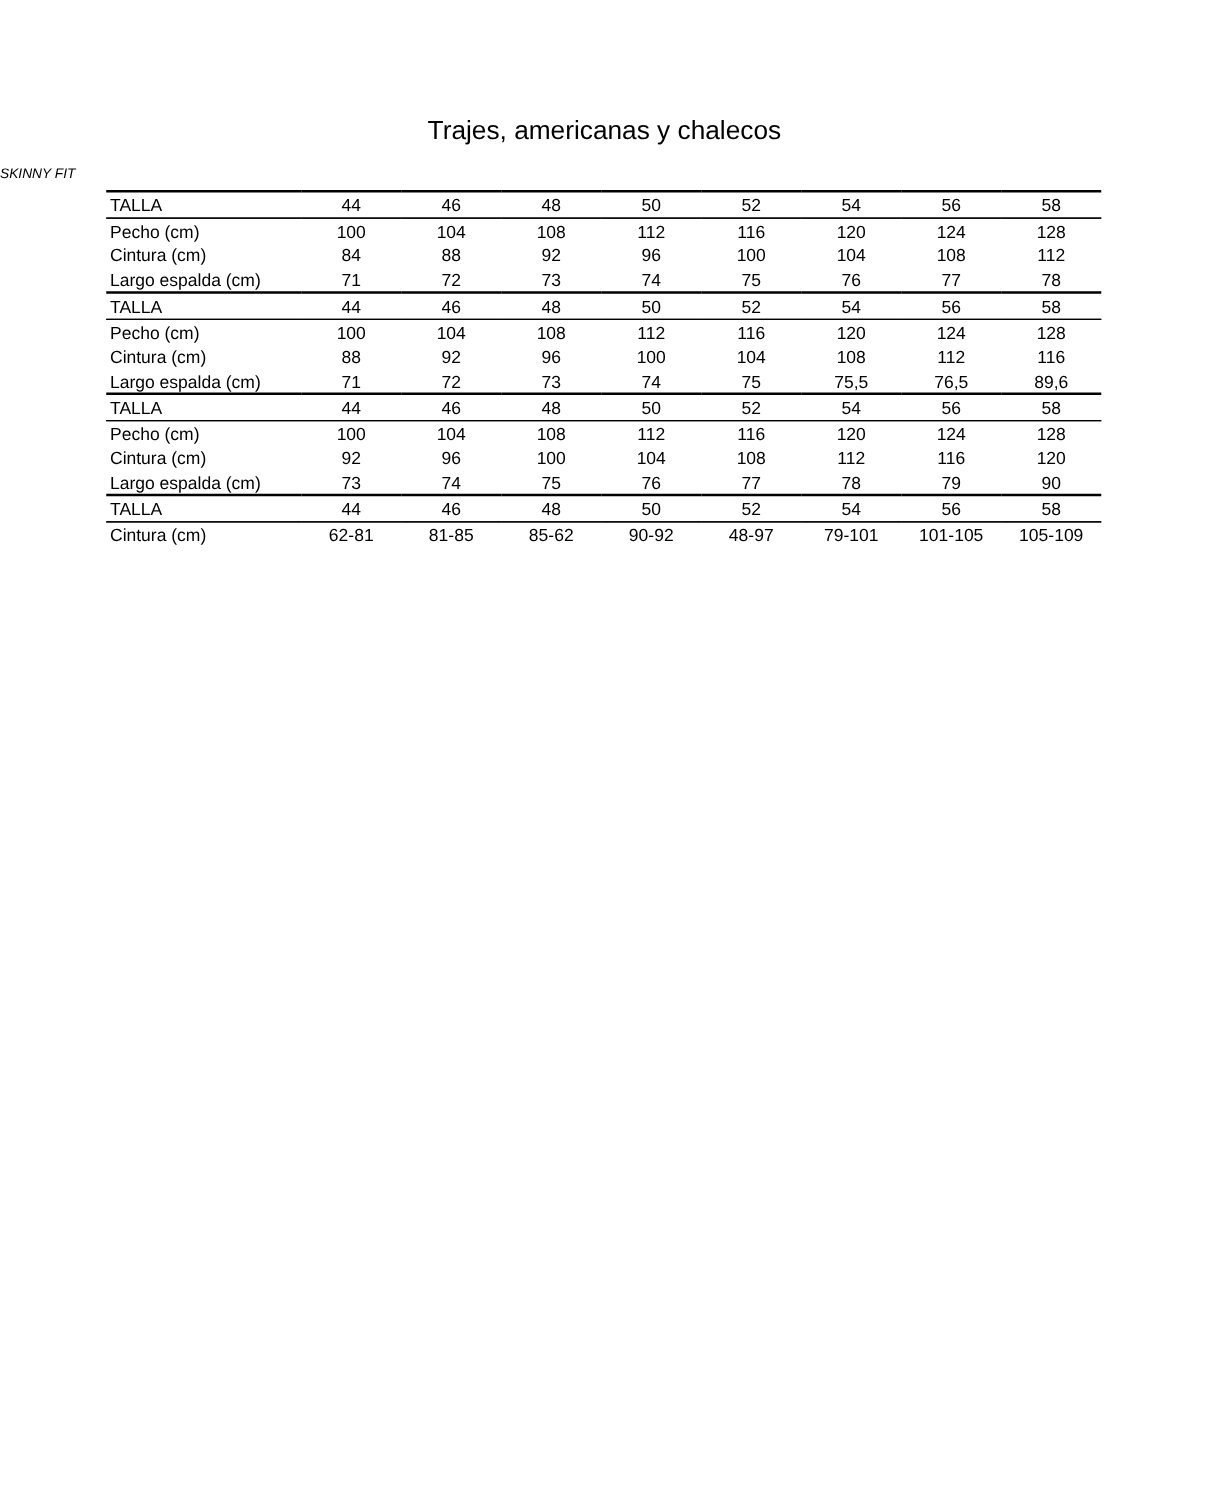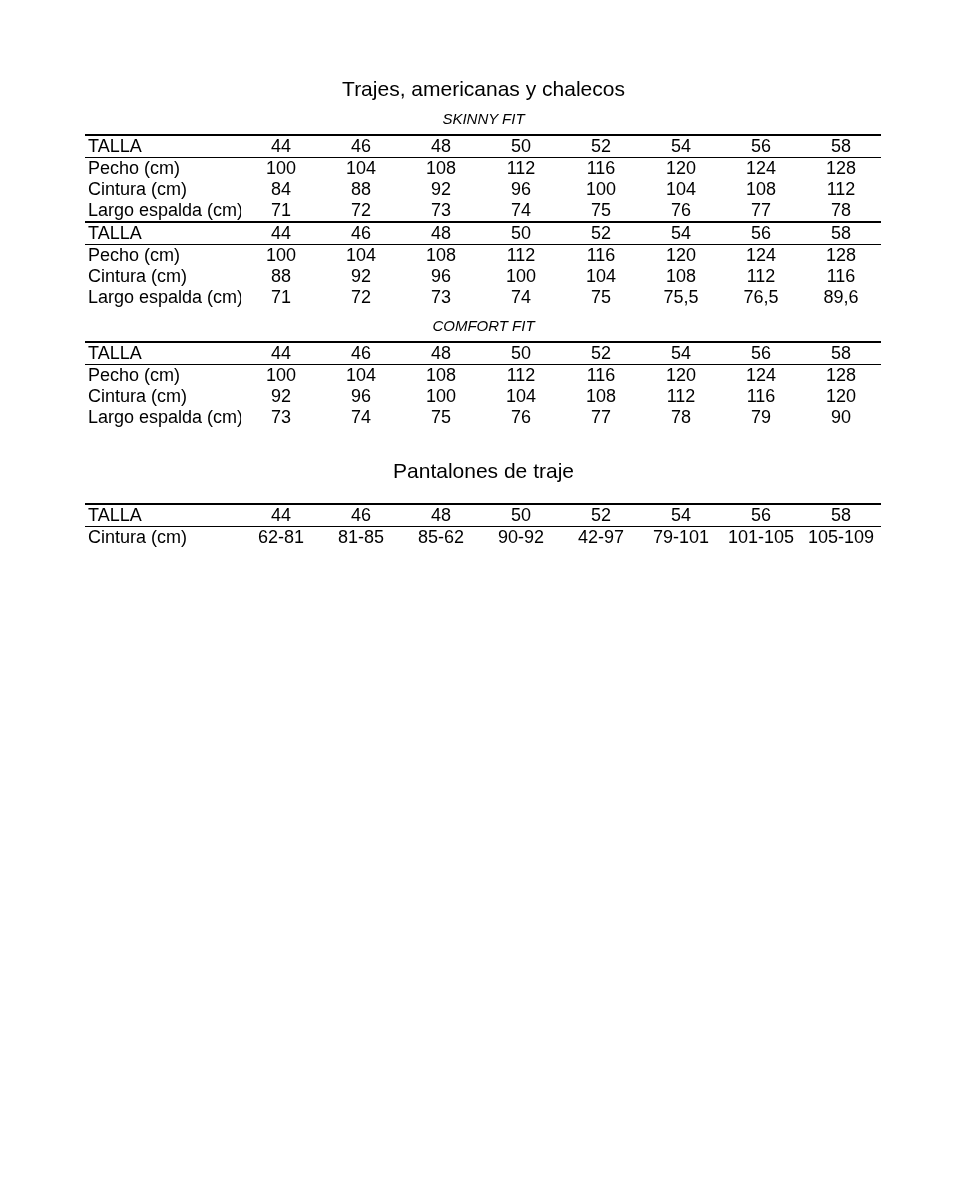--- a/index.html
+++ b/index.html
@@ -15,41 +15,41 @@
     -webkit-font-smoothing: antialiased;
   }
   .page {
     padding-top: 76px;
     box-sizing: border-box;
   }
   .main-title {
     text-align: center;
     font-size: 21px;
     font-weight: 400;
-    margin: 0;
+    margin: 16px;
     line-height: 1.2;
   }
   .trousers-title {
     margin-top: 30px;
     margin-bottom: 20px;
   }
   .fit-label {
-    text-align: center;
+    text-align: left;
     font-style: italic;
-    font-size: 15px;
+    font-size: 11px;
     font-weight: 400;
     margin: 9px 0 6px 0;
     line-height: 1.2;
   }
   table.size-table {
     border-collapse: collapse;
     table-layout: fixed;
     width: 796px;
     margin-left: 85px;
-    font-size: 18px;
+    font-size: 14px;
   }
   table.size-table th,
   table.size-table td {
     font-weight: 400;
     padding: 0;
     height: 19.5px;
     vertical-align: middle;
     white-space: nowrap;
     overflow: hidden;
   }
@@ -174,21 +174,20 @@
             <td class="num">75</td>
             <td class="num">75,5</td>
             <td class="num">76,5</td>
             <td class="num">89,6</td>
           </tr>
         </tbody>
       </table>
   </div>
 
   <div class="fit-section">
-    <div class="fit-label">COMFORT FIT</div>
     <table class="size-table">
         <thead>
           <tr>
             <th class="label">TALLA</th>
             <th class="num">44</th>
             <th class="num">46</th>
             <th class="num">48</th>
             <th class="num">50</th>
             <th class="num">52</th>
             <th class="num">54</th>
@@ -227,21 +226,20 @@
             <td class="num">76</td>
             <td class="num">77</td>
             <td class="num">78</td>
             <td class="num">79</td>
             <td class="num">90</td>
           </tr>
         </tbody>
       </table>
   </div>
 
-  <h1 class="main-title trousers-title">Pantalones de traje</h1>
 
   <table class="size-table">
       <thead>
         <tr>
           <th class="label">TALLA</th>
           <th class="num">44</th>
           <th class="num">46</th>
           <th class="num">48</th>
           <th class="num">50</th>
           <th class="num">52</th>
@@ -250,21 +248,21 @@
           <th class="num">58</th>
         </tr>
       </thead>
       <tbody>
         <tr>
           <td class="label">Cintura (cm)</td>
           <td class="num">62-81</td>
           <td class="num">81-85</td>
           <td class="num">85-62</td>
           <td class="num">90-92</td>
-          <td class="num">42-97</td>
+          <td class="num">48-97</td>
           <td class="num">79-101</td>
           <td class="num">101-105</td>
           <td class="num">105-109</td>
         </tr>
       </tbody>
     </table>
 
 </div>
 
 </body></html>

